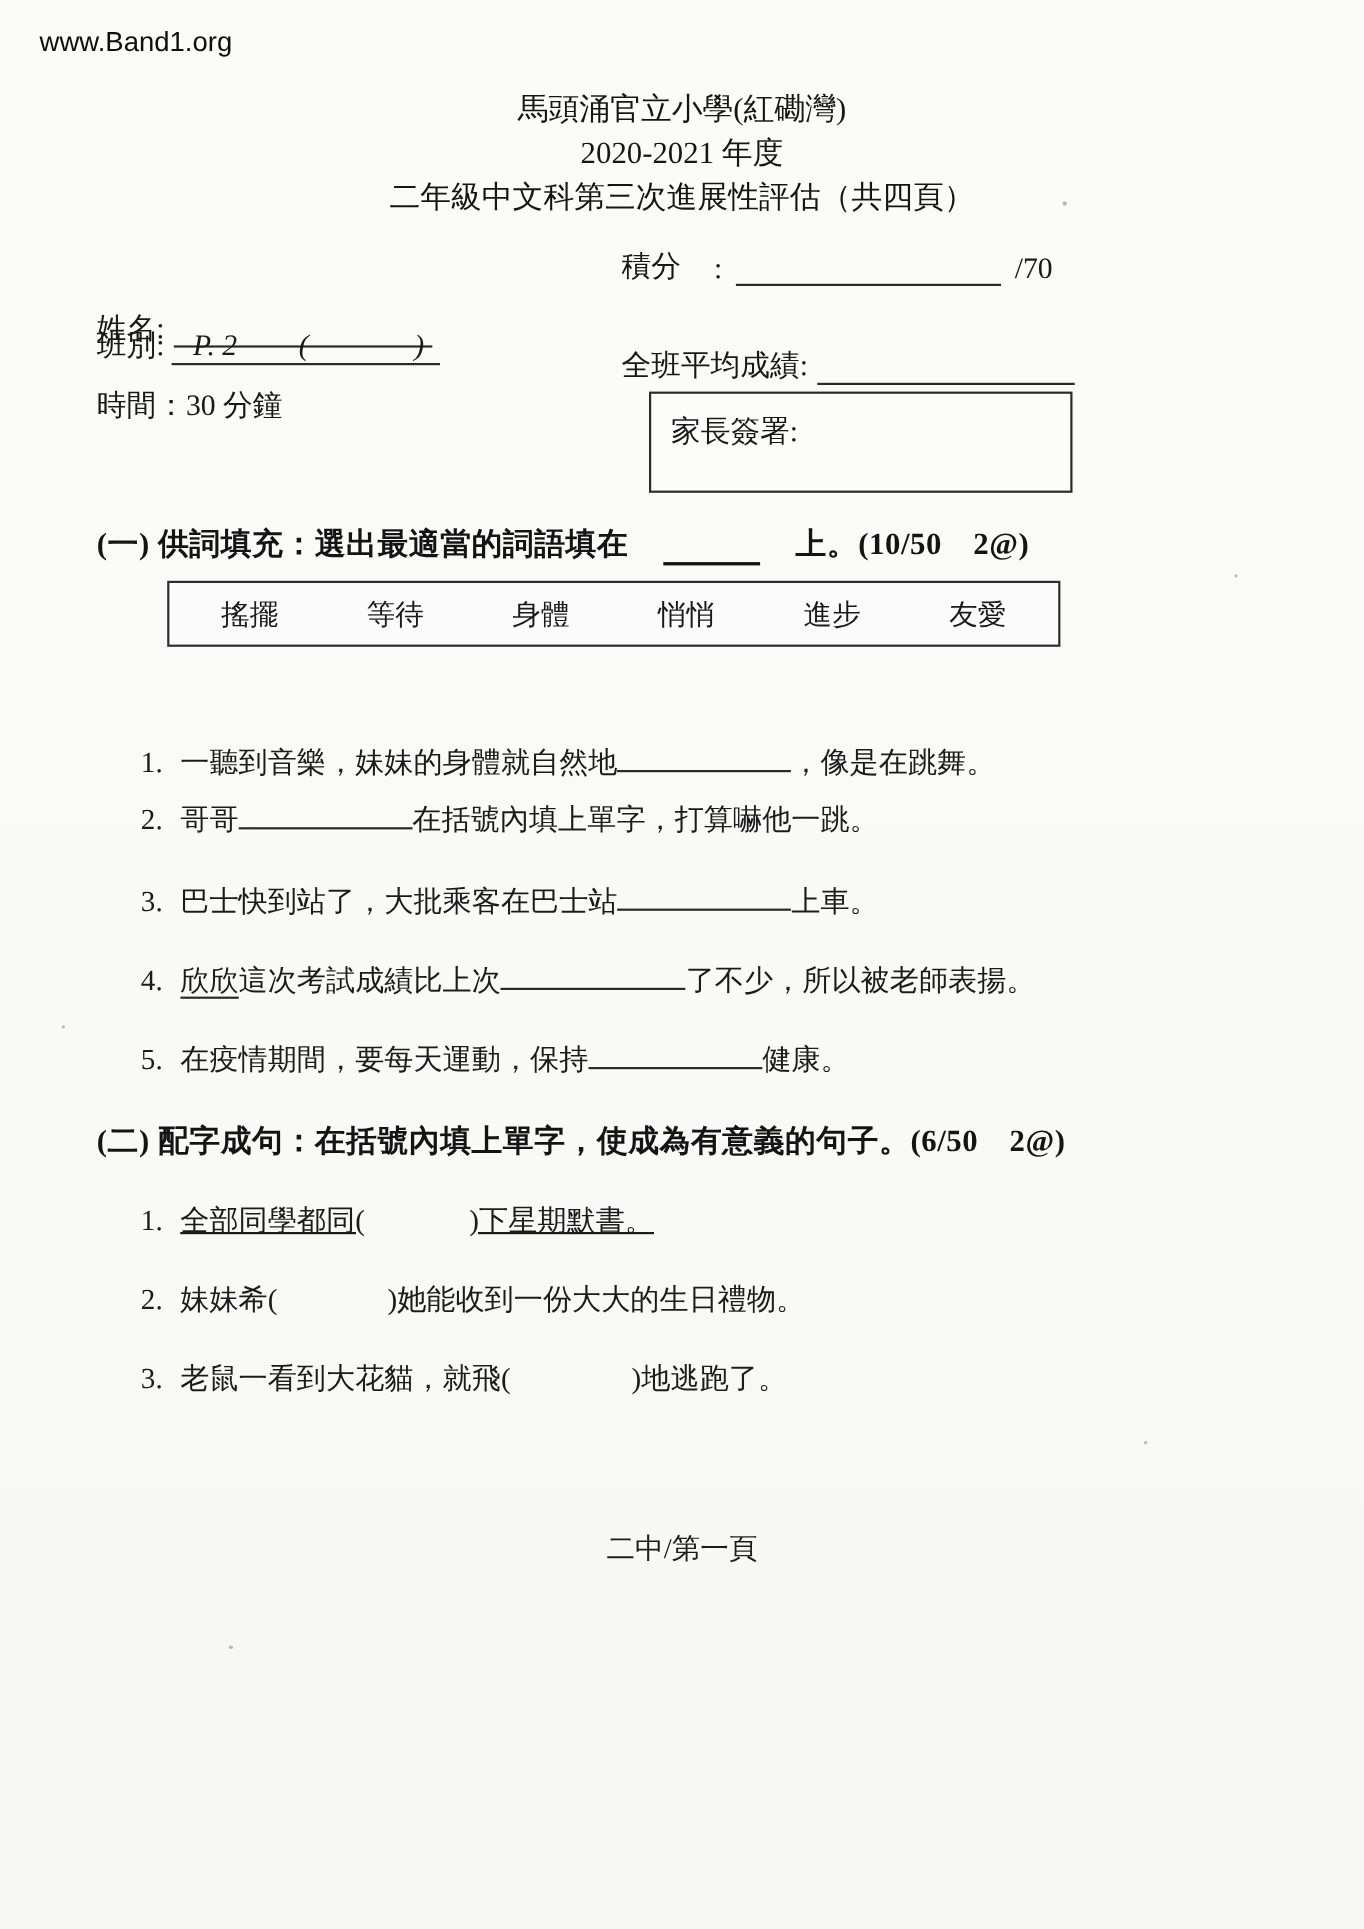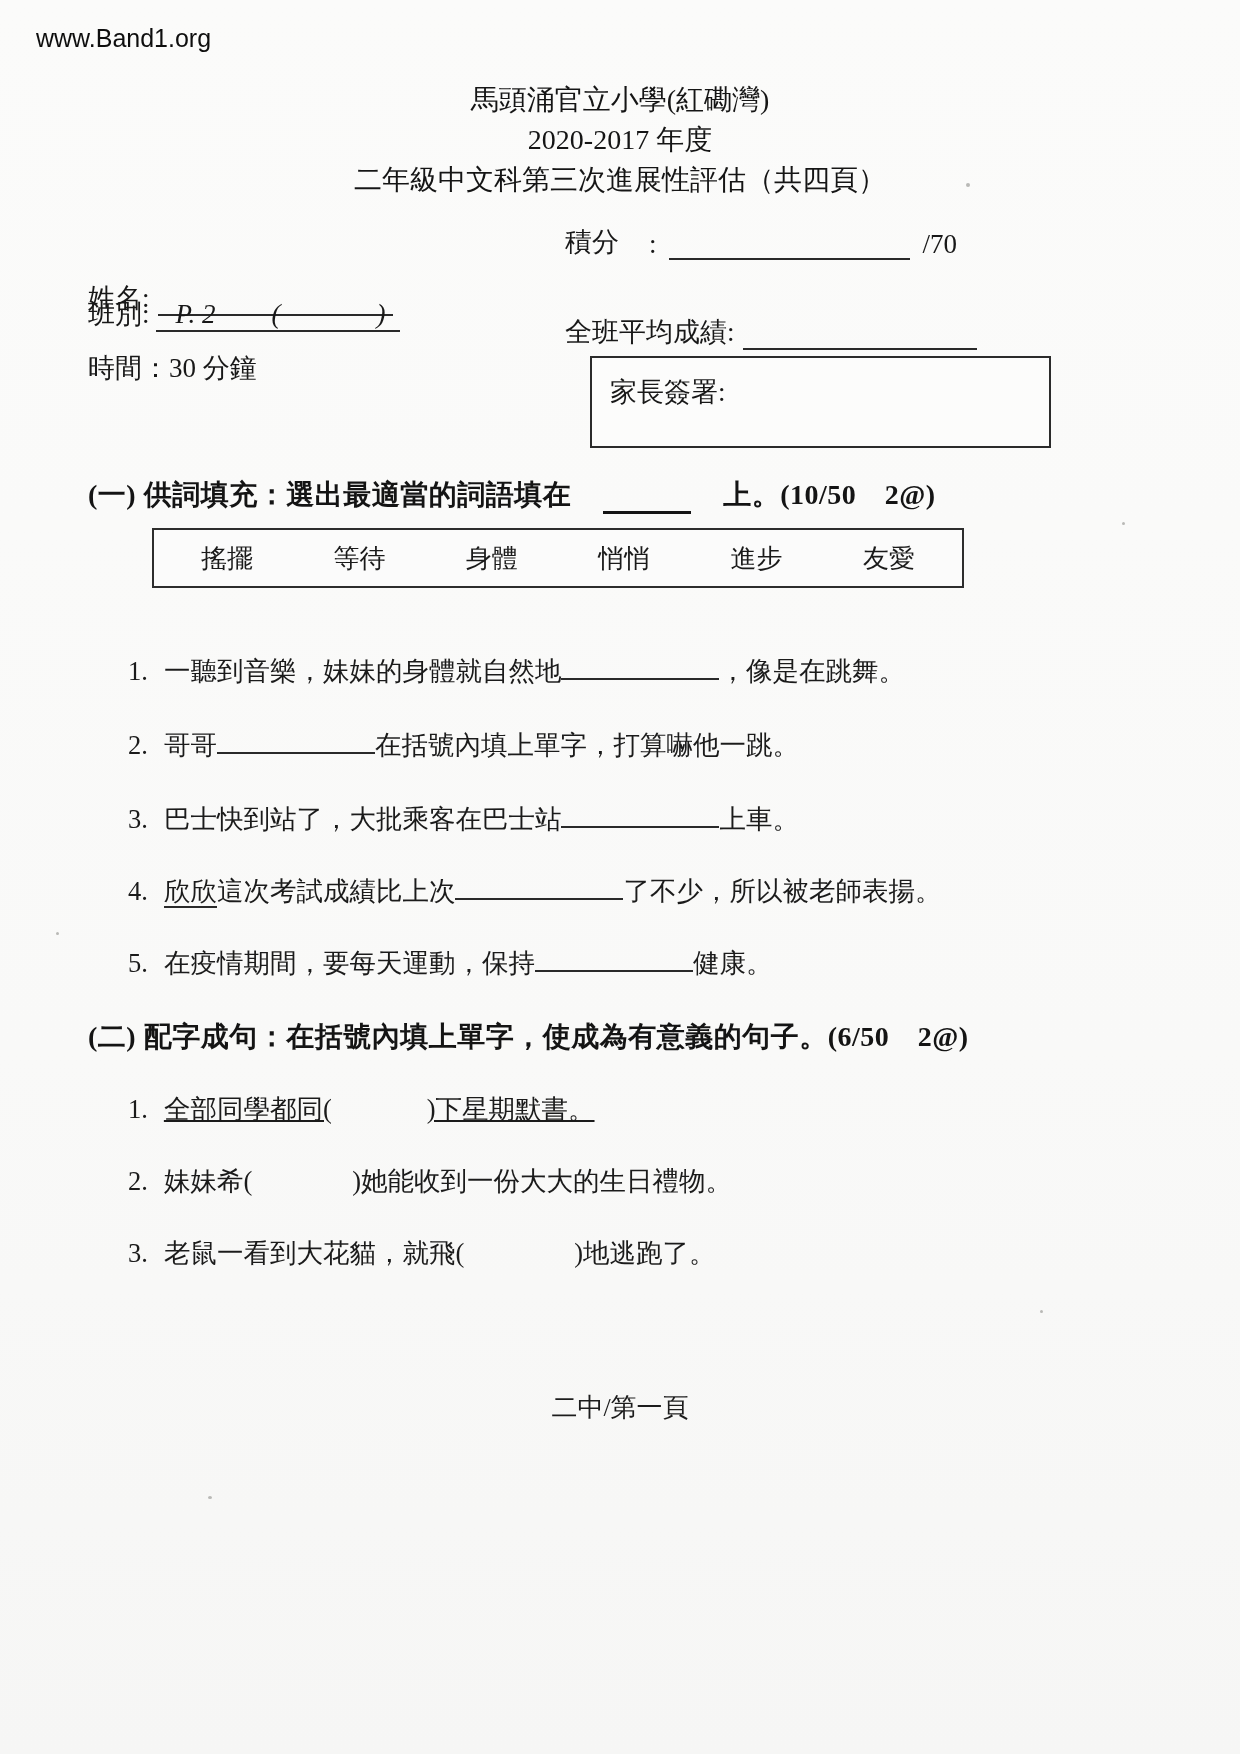--- a/index.html
+++ b/index.html
@@ -27,21 +27,21 @@
   .class-p2 { margin-left:16px; }
   .class-open { margin-left:56px; }
   .class-close { margin-left:96px; margin-right:10px; }
   .time-row { left:88px; top:350px; }
   .score-row { left:565px; top:224px; width:392px; }
   .score-colon { margin-left:30px; }
   .score-row .u-line { flex:1; margin:0 12px; height:34px; }
   .avg-row { left:565px; top:314px; width:412px; }
   .avg-row .u-line { flex:1; margin-left:8px; height:34px; }
   .sign-box {
-    position:absolute; left:590px; top:356px; width:461px; height:92px;
+    position:absolute; left:590px; top:356px; width:385px; height:92px;
     border:2px solid #2b2b2b; font-size:27px; color:#181818;
     padding:16px 0 0 18px; background:rgba(255,255,255,0.35);
   }
   .sec-heading {
     position:absolute; left:88px; font-size:28px; font-weight:bold; color:#141414;
     display:flex; align-items:flex-end; letter-spacing:0.5px;gap:32px;
   }
   .sec1-heading { top:476px; }
   .sec2-heading { top:1018px; }
   .heading-blank { width:88px; height:34px; border-bottom:3px solid #141414; display:inline-block; }
@@ -54,41 +54,41 @@
   .q-row { position:absolute; left:128px; font-size:26.5px; color:#1b1b1b; white-space:nowrap; }
   .q-num { display:inline-block; margin-right:16px; }
   .blank { display:inline-block; border-bottom:2px solid #2a2a2a; height:30px; vertical-align:baseline; }
   .b158 { width:158px; }
   .b168 { width:168px; }
   .paren-gap { display:inline-block; height:30px; }
   .g95 { width:95px; }
   .g100 { width:100px; }
   .g110 { width:110px; }
   .name-underline { border-bottom:2px solid #2a2a2a; }
-  .s1q1 { top:650px; } .s1q2 { top:724px; } .s1q3 { top:798px; }
+  .s1q1 { top:672px; } .s1q2 { top:724px; } .s1q3 { top:798px; }
   .s1q4 { top:870px; } .s1q5 { top:942px; }
   .s2q1 { top:1088px;text-decoration:underline; } .s2q2 { top:1160px; } .s2q3 { top:1232px; }
   .footer { position:absolute; top:1390px; left:0; right:0; text-align:center; font-size:26px; color:#1c1c1c; }
   .speck { position:absolute; border-radius:50%; background:#b9b9b6; }
   .speck.s1 { left:966px; top:183px; width:4px; height:4px; }
   .speck.s2 { left:56px;  top:932px; width:3px; height:3px; }
   .speck.s3 { left:1122px; top:522px; width:3px; height:3px; }
   .speck.s4 { left:208px; top:1496px; width:4px; height:3px; }
   .speck.s5 { left:1040px; top:1310px; width:3px; height:3px; }
 </style>
 </head>
 <body>
 
 <div class="page">
 
   <div class="watermark">www.Band1.org</div>
 
   <div class="header">
     <div>馬頭涌官立小學(紅磡灣)</div>
-    <div>2020-2017 年度</div>
+    <div>2020-2021 年度</div>
     <div>二年級中文科第三次進展性評估（共四頁）</div>
   </div>
 
   <div class="info-row name-row">
     <span>姓名:</span>
     <span class="u-line"></span>
   </div>
 
   <div class="info-row class-row">
     <span>班別:</span>

